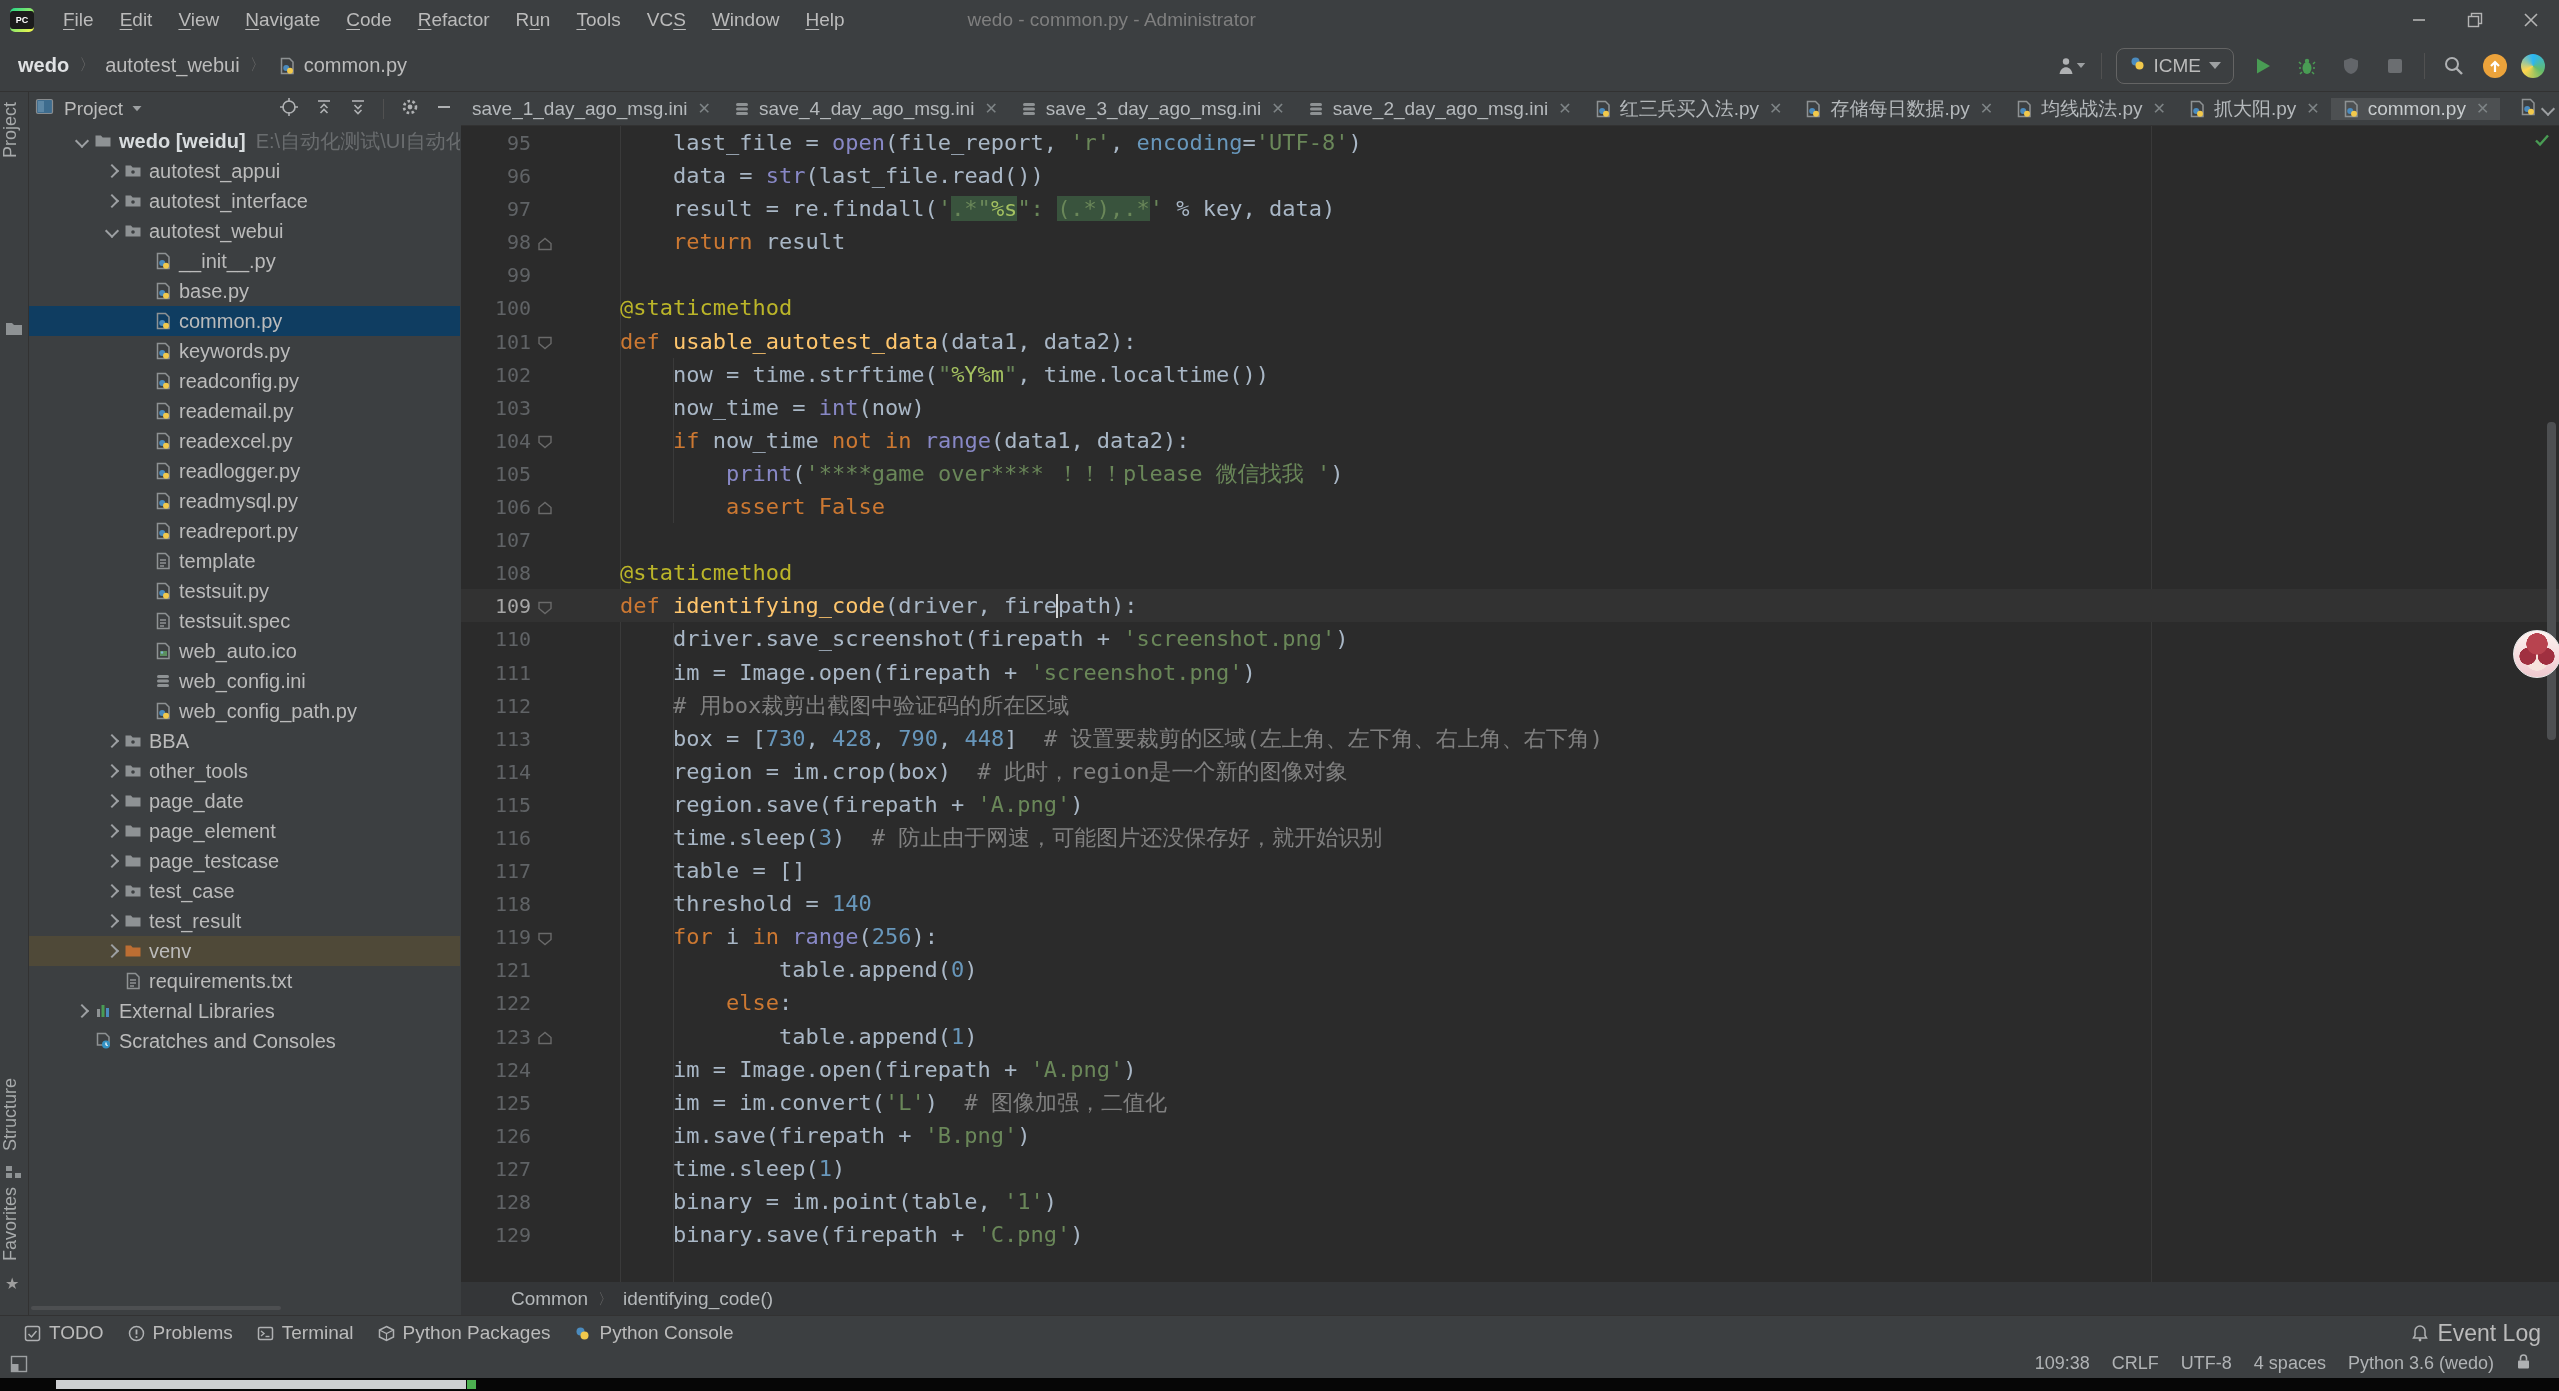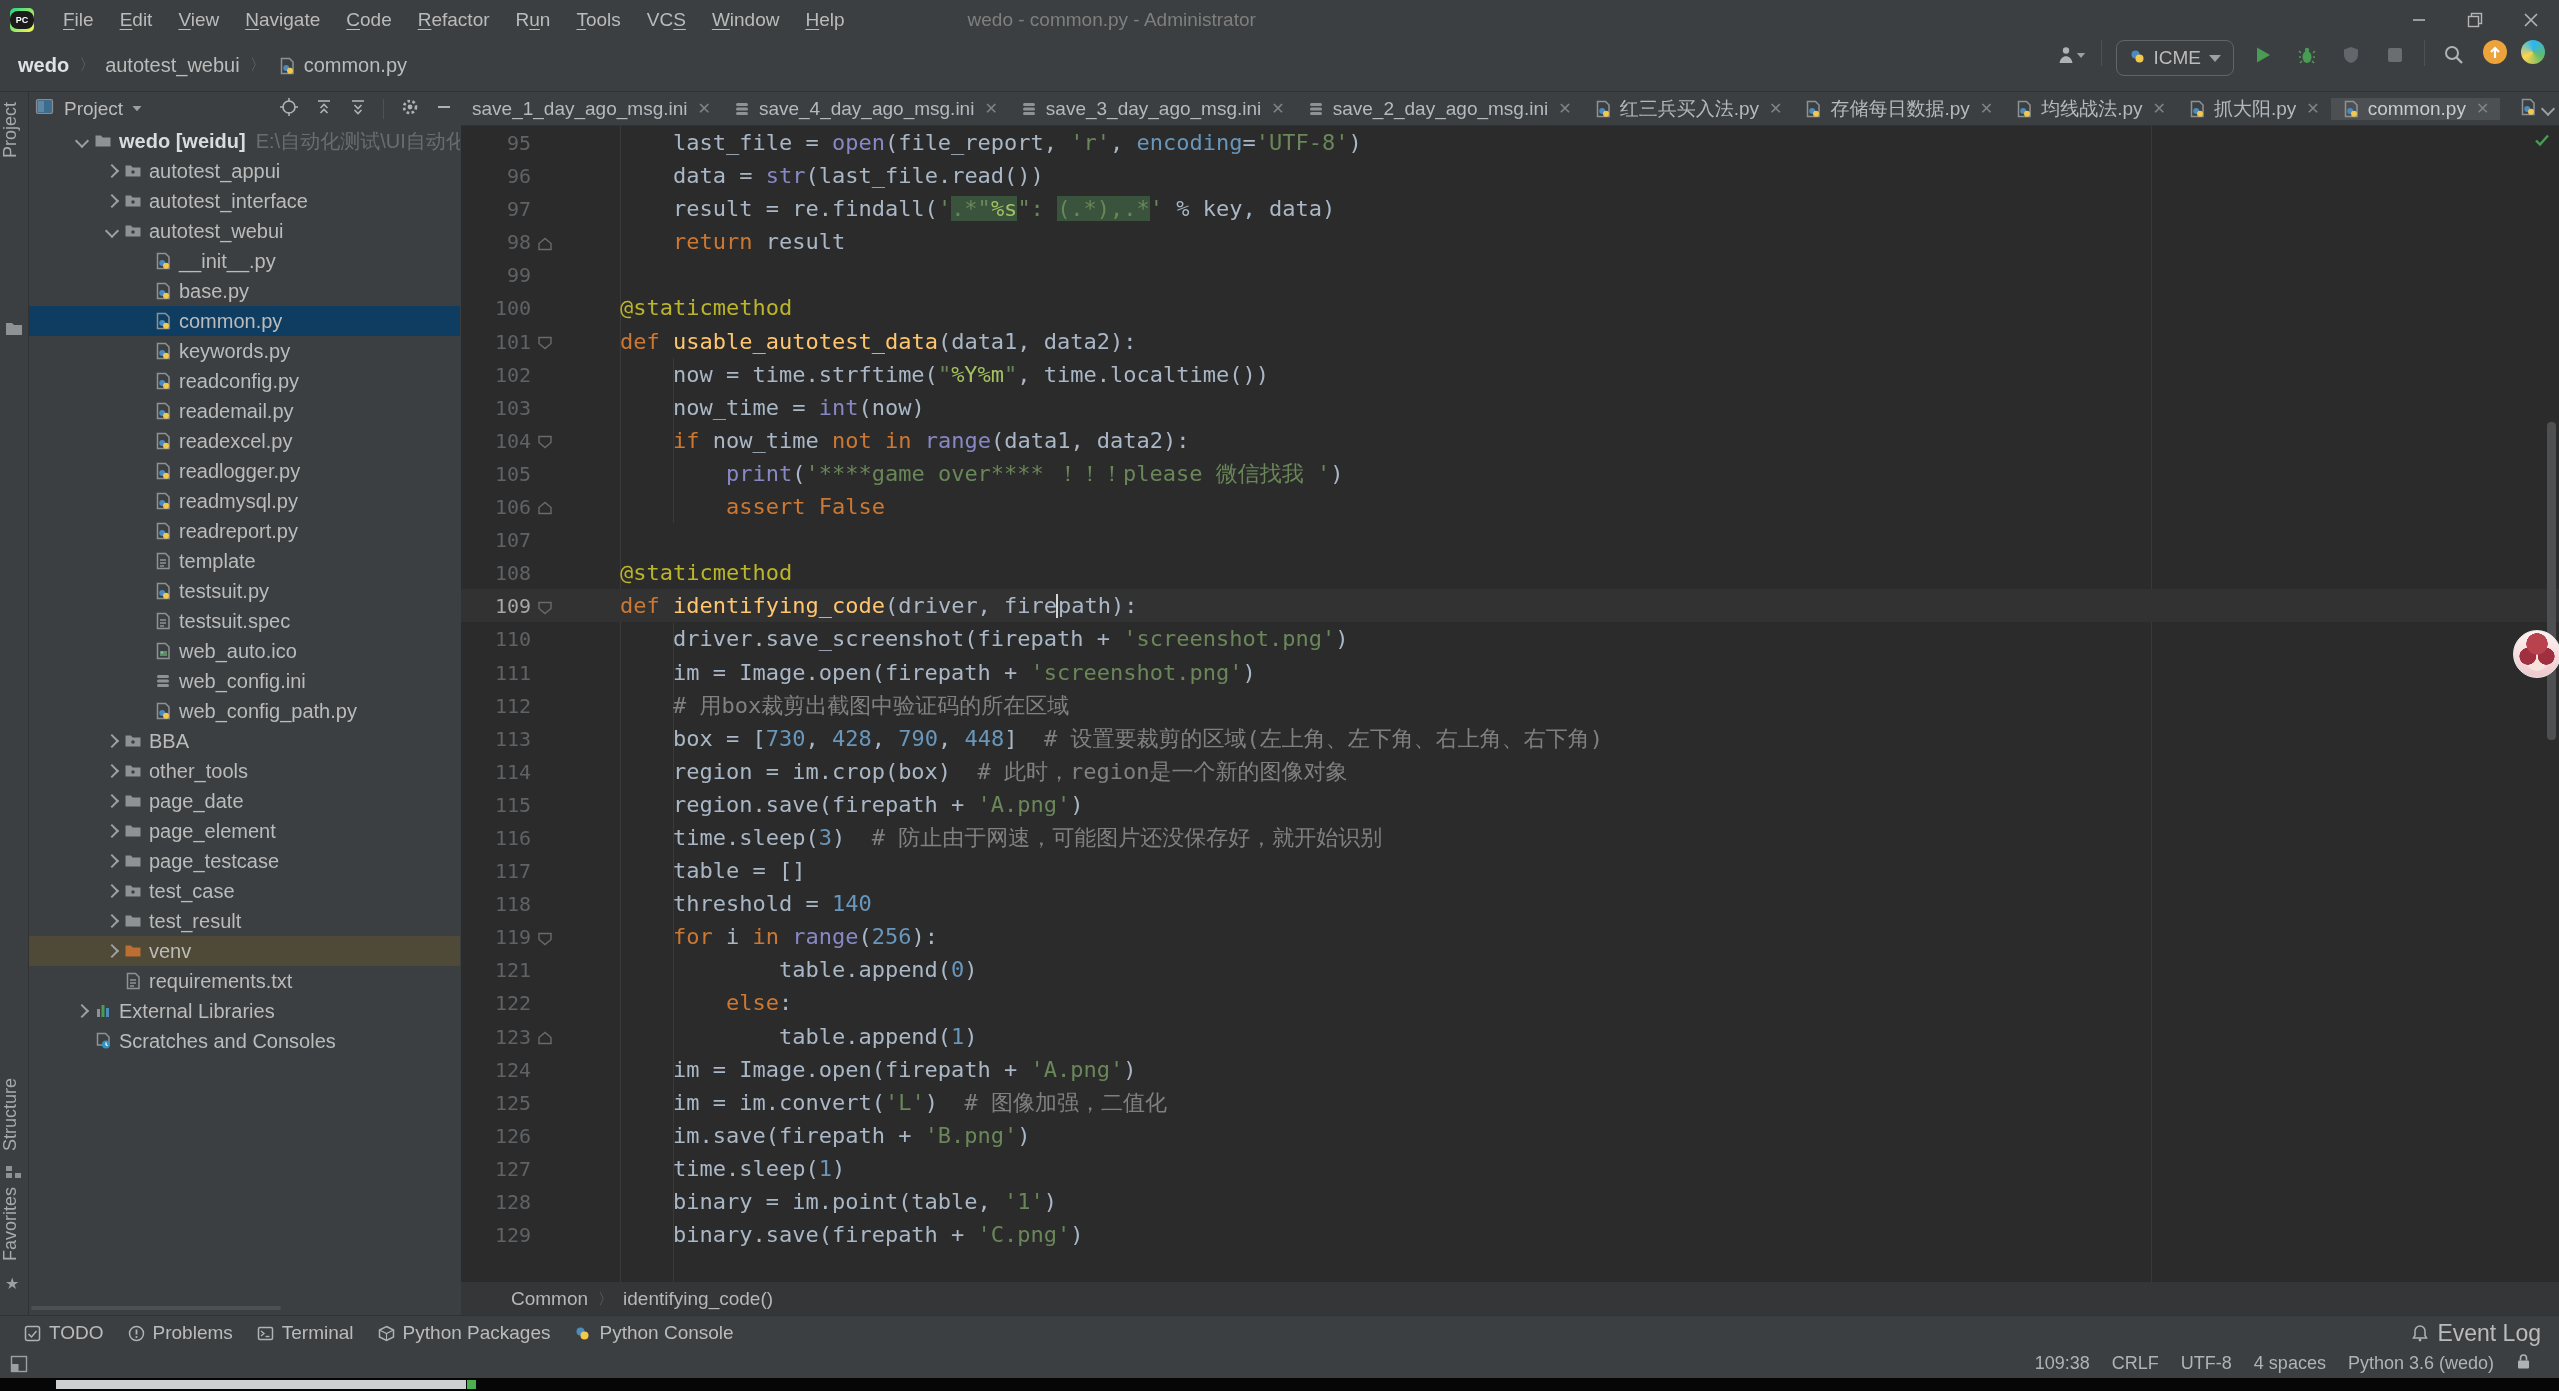--- a/index.html
+++ b/index.html
@@ -2,37 +2,37 @@
 <html><head>
 <meta charset="utf-8">
 <style>
   html,body{margin:0;padding:0;background:#1e1e1e;}
   #root{position:relative;width:2559px;height:1391px;background:#3C3F41;overflow:hidden;
         font-family:"Liberation Sans",sans-serif;color:#BBBBBB;}
   
   #titlebar{position:absolute;left:0;top:0;width:100%;height:40px;background:#3C3F41;display:flex;align-items:center;}
   #app-logo{width:24px;height:24px;margin-left:10px;border-radius:5px;background:linear-gradient(135deg,#21D789,#FCF84A);
             display:flex;align-items:center;justify-content:center;flex:0 0 auto;}
-  #app-logo .inner{width:36px;height:18px;border-radius:8px;background:#1b1b1b;color:#fff;font-size:9px;font-weight:bold;
+  #app-logo .inner{width:36px;height:18px;border-radius:3px;background:#1b1b1b;color:#fff;font-size:9px;font-weight:bold;
             display:flex;align-items:center;justify-content:center;}
   #menubar{display:flex;margin-left:16px;}
   .menu{padding:0 13px;font-size:19px;color:#BBBBBB;line-height:40px;cursor:default;}
   .menu u{text-decoration:underline;text-underline-offset:3px;}
   #win-title{margin-left:110px;font-size:19px;color:#7F7F7F;}
   #win-controls{position:absolute;right:0;top:0;height:40px;display:flex;}
   .winbtn{width:56px;height:40px;display:flex;align-items:center;justify-content:center;color:#B4B4B4;}
   
   #navbar{position:absolute;left:0;top:40px;width:100%;height:51px;background:#3C3F41;border-bottom:1px solid #323232;
           display:flex;align-items:center;}
   #crumbs{margin-left:18px;display:flex;align-items:center;font-size:20px;}
   #crumbs .crumb{color:#BBBBBB;}
   #crumbs .crumb.first{color:#DFE1E3;font-weight:bold;}
   #crumbs .sep{color:#6A6A6A;margin:0 10px;font-size:16px;}
   #crumbs .pyico{margin:0 8px 0 2px;display:inline-flex;}
-  #nav-actions{position:absolute;right:14px;top:0;height:51px;display:flex;align-items:flex-start;gap:14px;}
+  #nav-actions{position:absolute;right:14px;top:0;height:51px;display:flex;align-items:center;gap:14px;}
   .navdiv{width:1px;height:26px;background:#515151;}
   .navico{display:flex;align-items:center;justify-content:center;width:30px;height:30px;}
   #run-combo{display:flex;align-items:center;gap:8px;border:1px solid #646464;border-radius:8px;height:34px;padding:0 12px;}
   #run-combo .lbl{font-size:19px;color:#BBBBBB;}
   .dn-arrow{width:0;height:0;border-left:6px solid transparent;border-right:6px solid transparent;border-top:7px solid #9DA0A2;}
   #sphere-ico{width:24px;height:24px;border-radius:50%;background:conic-gradient(#29B6F6,#66BB6A,#FFD54F,#29B6F6);}
   #update-ico{width:24px;height:24px;border-radius:50%;background:#ECA33B;display:flex;align-items:center;justify-content:center;}
   
   #leftstrip{position:absolute;left:0;top:92px;width:28px;bottom:75px;background:#3C3F41;border-right:1px solid #323232;}
   .vlabel{position:absolute;left:0;width:28px;writing-mode:vertical-rl;transform:rotate(180deg);

